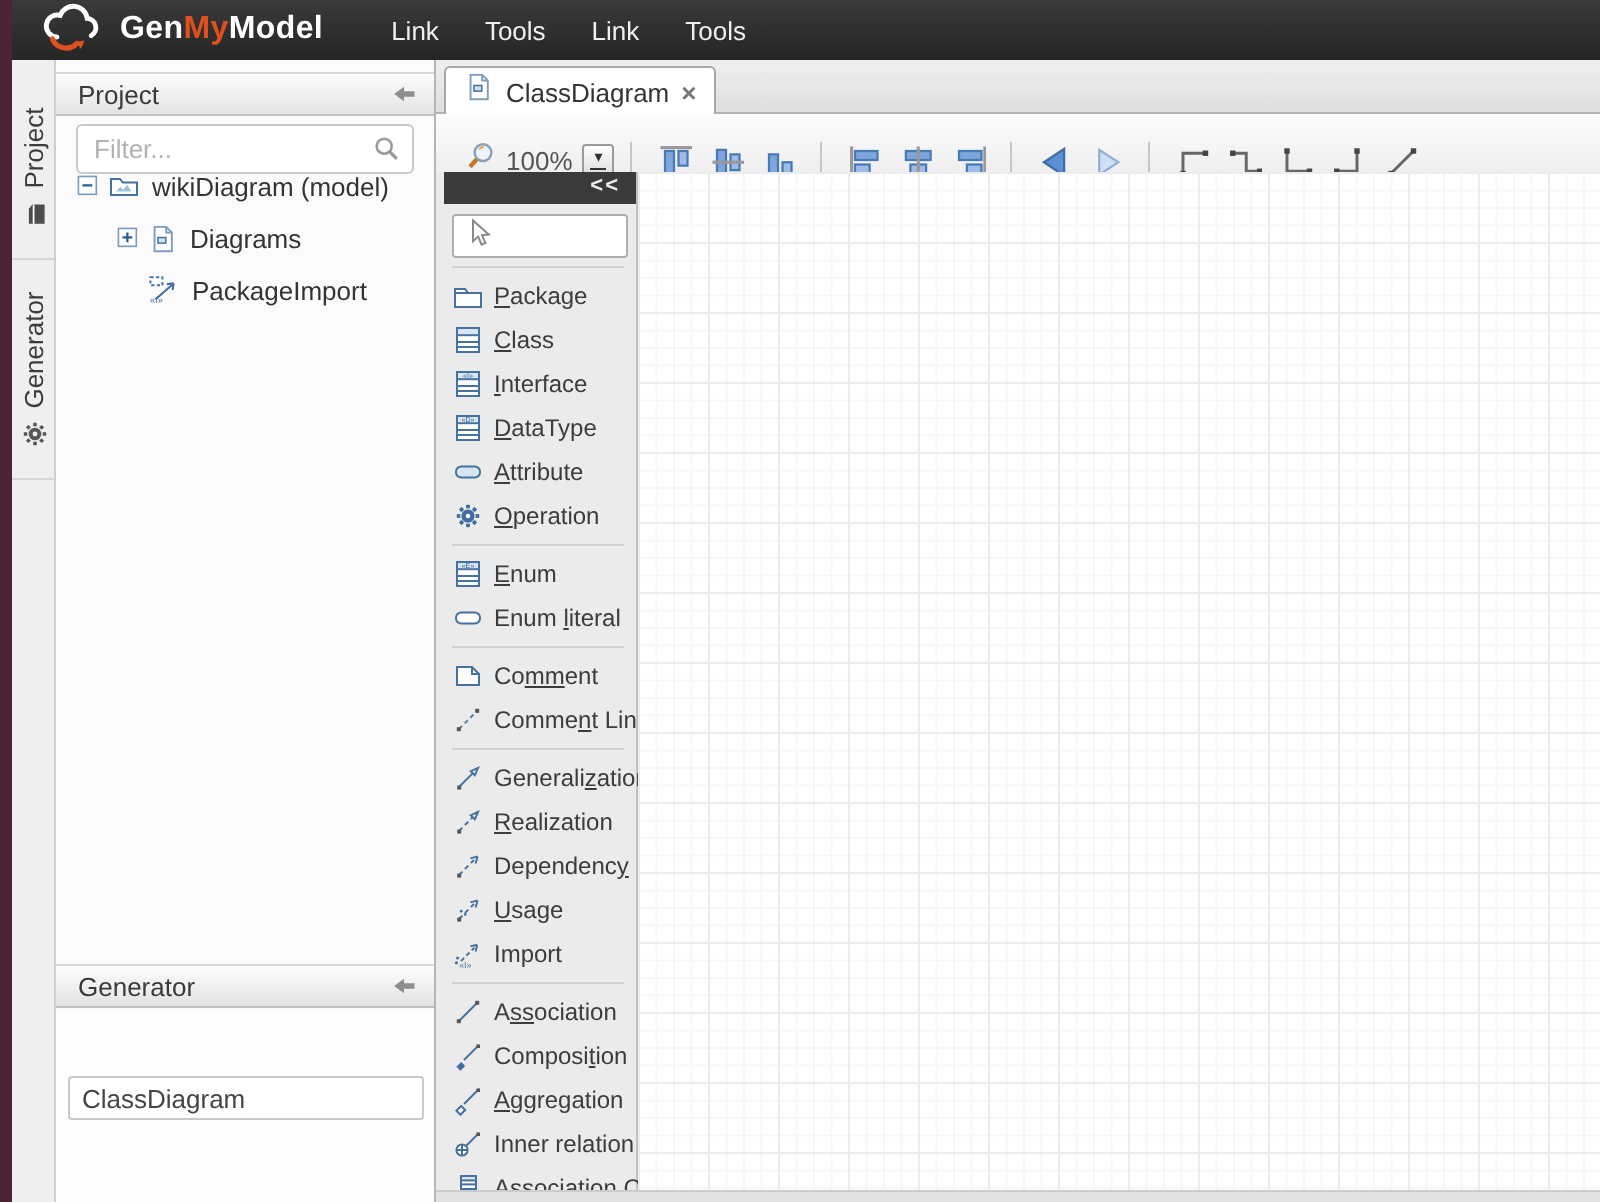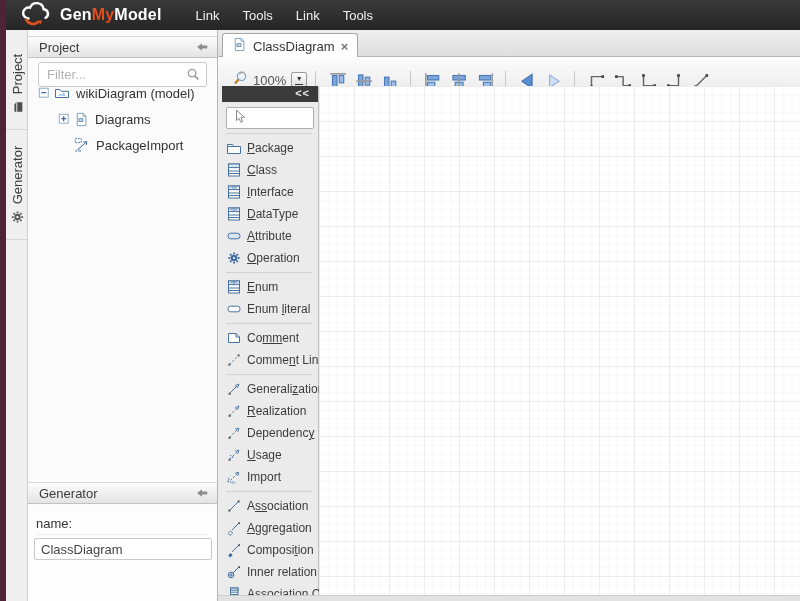--- a/index.html
+++ b/index.html
@@ -229,21 +229,20 @@
 
     <div class="panel-header props-header">
       <span class="ttl">Generator</span>
       <span class="pin-btn" id="pin2">
           <svg width="14" height="14" viewBox="0 0 16 16">
             <path d="M14 6.4 H8 V3.8 L2.4 8 L8 12.2 V9.6 h6 z" fill="#8d8d8d"></path>
           </svg>
         </span>
     </div>
     <div class="props-body">
-      <div class="props-name-label">name:</div>
       <input type="text" value="ClassDiagram" style="">
     </div>
   </aside>
 
   <main class="editor">
     <div class="tabbar">
       <div class="etab">
         <span id="tab-ic"><svg width="15" height="15" viewBox="0 0 16 16">
               <path d="M3.5 1.5 h6.2 l3 3 v10 h-9.2 z" fill="#fff" stroke="#7d9cbd"></path>
               <path d="M9.7 1.5 v3 h3" fill="none" stroke="#7d9cbd"></path>
@@ -571,35 +570,35 @@
                 <rect x="2.4" y="11.6" width="2" height="2" fill="#555"></rect>
                 <rect x="11.6" y="2.4" width="2" height="2" fill="#555"></rect>
               </svg>
             </span>
             <span class="plabel">A<u>ss</u>ociation</span>
           </div>
           <div class="pal-item">
             <span style="display: flex;">
               <svg width="16" height="16" viewBox="0 0 16 16">
                 <line x1="6" y1="10" x2="13" y2="3" stroke="#46729f"></line>
+                <path d="M2.2 13.4 l2.4-2.4 2 2 -2.4 2.4 z" fill="#3f6da3"></path>
+                <rect x="12.2" y="2.2" width="1.8" height="1.8" fill="#555"></rect>
+              </svg>
+            </span>
+            <span class="plabel">Composi<u>t</u>ion</span>
+          </div>
+          <div class="pal-item">
+            <span style="display: flex;">
+              <svg width="16" height="16" viewBox="0 0 16 16">
+                <line x1="6" y1="10" x2="13" y2="3" stroke="#46729f"></line>
                 <path d="M2.2 13.4 l2.4-2.4 2 2 -2.4 2.4 z" fill="#fff" stroke="#46729f"></path>
                 <rect x="12.2" y="2.2" width="1.8" height="1.8" fill="#555"></rect>
               </svg>
             </span>
             <span class="plabel"><u>A</u>ggregation</span>
-          </div>
-          <div class="pal-item">
-            <span style="display: flex;">
-              <svg width="16" height="16" viewBox="0 0 16 16">
-                <line x1="6" y1="10" x2="13" y2="3" stroke="#46729f"></line>
-                <path d="M2.2 13.4 l2.4-2.4 2 2 -2.4 2.4 z" fill="#3f6da3"></path>
-                <rect x="12.2" y="2.2" width="1.8" height="1.8" fill="#555"></rect>
-              </svg>
-            </span>
-            <span class="plabel">Composi<u>t</u>ion</span>
           </div>
           <div class="pal-item">
             <span style="display: flex;">
               <svg width="16" height="16" viewBox="0 0 16 16">
                 <line x1="5.5" y1="10.5" x2="13" y2="3" stroke="#46729f"></line>
                 <circle cx="5" cy="11" r="2.8" fill="#fff" stroke="#46729f"></circle>
                 <line x1="2.2" y1="11" x2="7.8" y2="11" stroke="#46729f"></line>
                 <line x1="5" y1="8.2" x2="5" y2="13.8" stroke="#46729f"></line>
                 <rect x="12.2" y="2.2" width="1.8" height="1.8" fill="#555"></rect>
               </svg>

